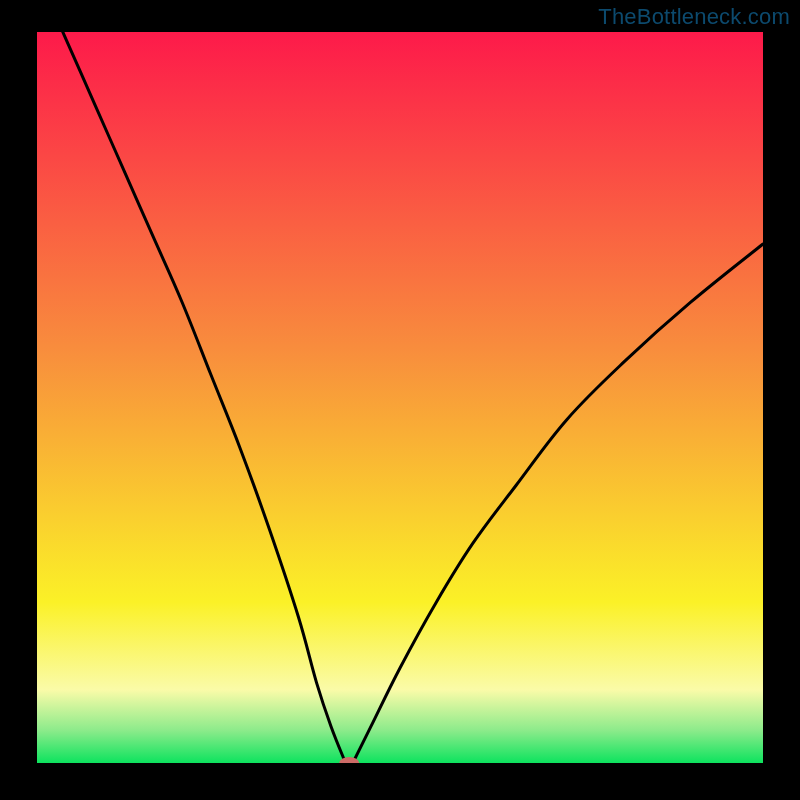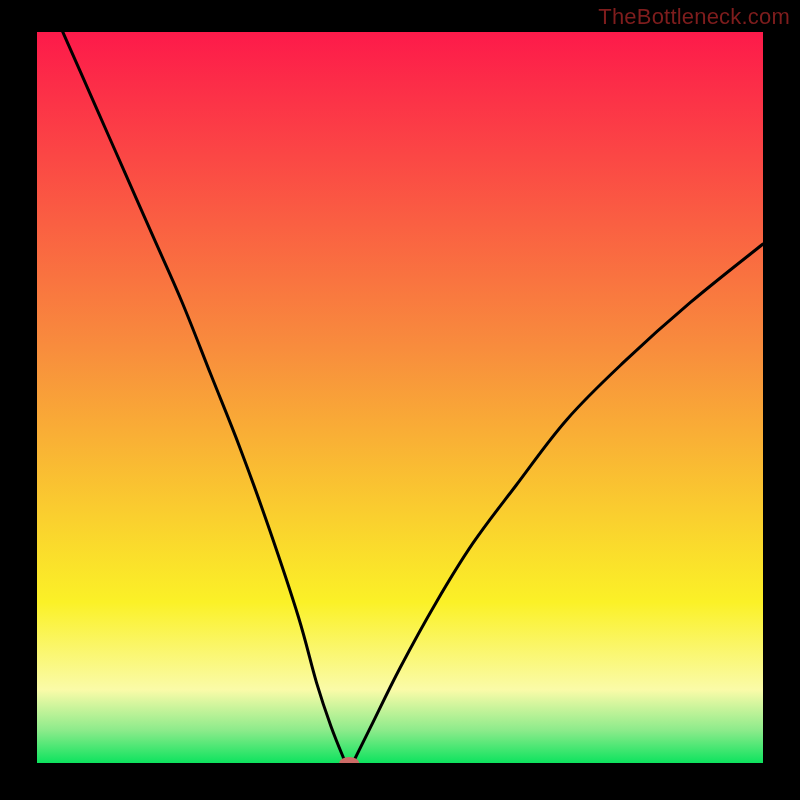--- a/index.html
+++ b/index.html
@@ -14,21 +14,21 @@
   .wrap {
     position: relative;
     width: 800px;
     height: 800px;
   }
   .watermark {
     position: absolute;
     top: 4px;
     right: 10px;
     font-size: 22px;
-    color: #7f1d1d;
+    color: #0c4a6e;
     letter-spacing: 0.2px;
     z-index: 10;
   }
   svg { display: block; }
 </style>
 </head>
 <body>
 
 <div class="wrap">
   <div class="watermark">TheBottleneck.com</div>

